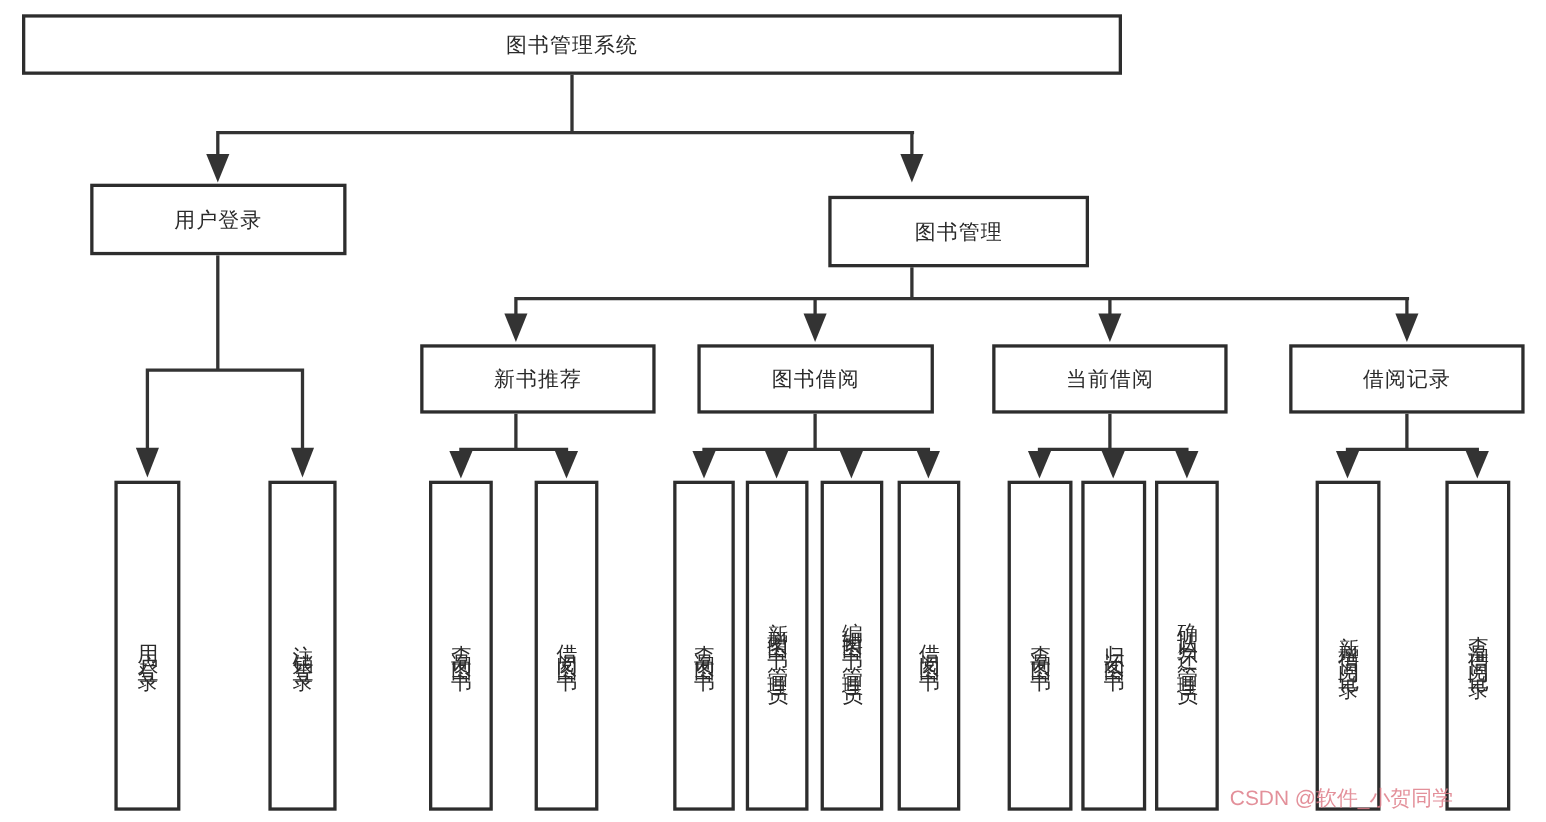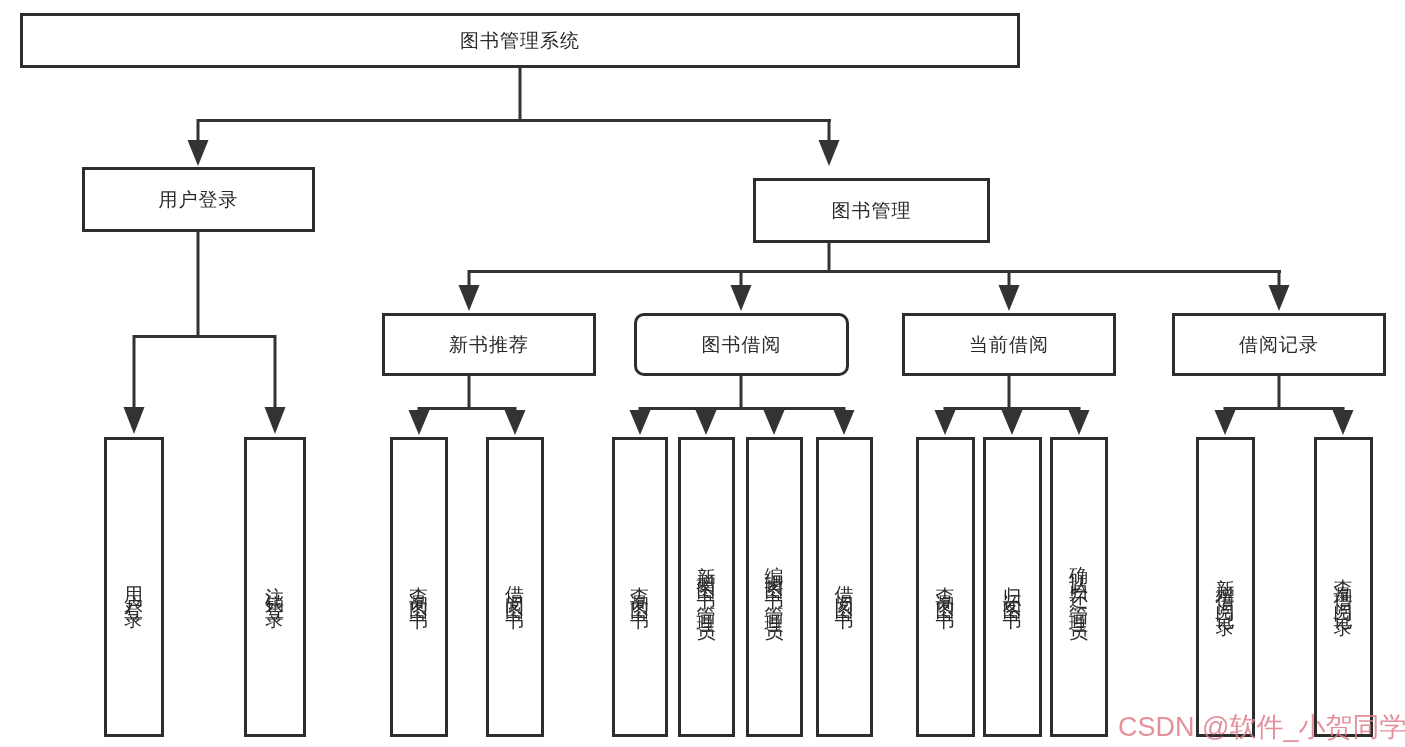--- a/index.html
+++ b/index.html
@@ -35,21 +35,21 @@
     writing-mode: vertical-rl;
     text-orientation: mixed;
     font-size: 19px;
     letter-spacing: 8px;
     line-height: 1;
   }
   .watermark {
     position: absolute;
     left: 1118px;
     top: 714px;
-    font-size: 27px;
+    font-size: 19px;
     line-height: 26px;
     color: rgba(222, 125, 136, 0.85);
     white-space: nowrap;
     pointer-events: none;
   }
 </style>
 </head>
 <body>
 
 <div class="canvas">
@@ -101,21 +101,21 @@
   <div class="node h" style="left:82px; top:167px; width:233px; height:65px;">
     <span>用户登录</span>
   </div>
   <div class="node h" style="left:711px; top:178px; width:237px; height:65px;margin-left:42px;">
     <span>图书管理</span>
   </div>
 
   <div class="node h" style="left:362px; top:313px; width:214px; height:63px;margin-left:20px;">
     <span>新书推荐</span>
   </div>
-  <div class="node h" style="left:634px; top:313px; width:215px; height:63px;border-radius:10px;">
+  <div class="node h" style="left:634px; top:313px; width:215px; height:63px;">
     <span>图书借阅</span>
   </div>
   <div class="node h" style="left:902px; top:313px; width:214px; height:63px;align-items:center;">
     <span>当前借阅</span>
   </div>
   <div class="node h" style="left:1172px; top:313px; width:214px; height:63px;">
     <span>借阅记录</span>
   </div>
 
   <div class="node v" style="left:104px; top:437px; width:60px; height:300px;">

